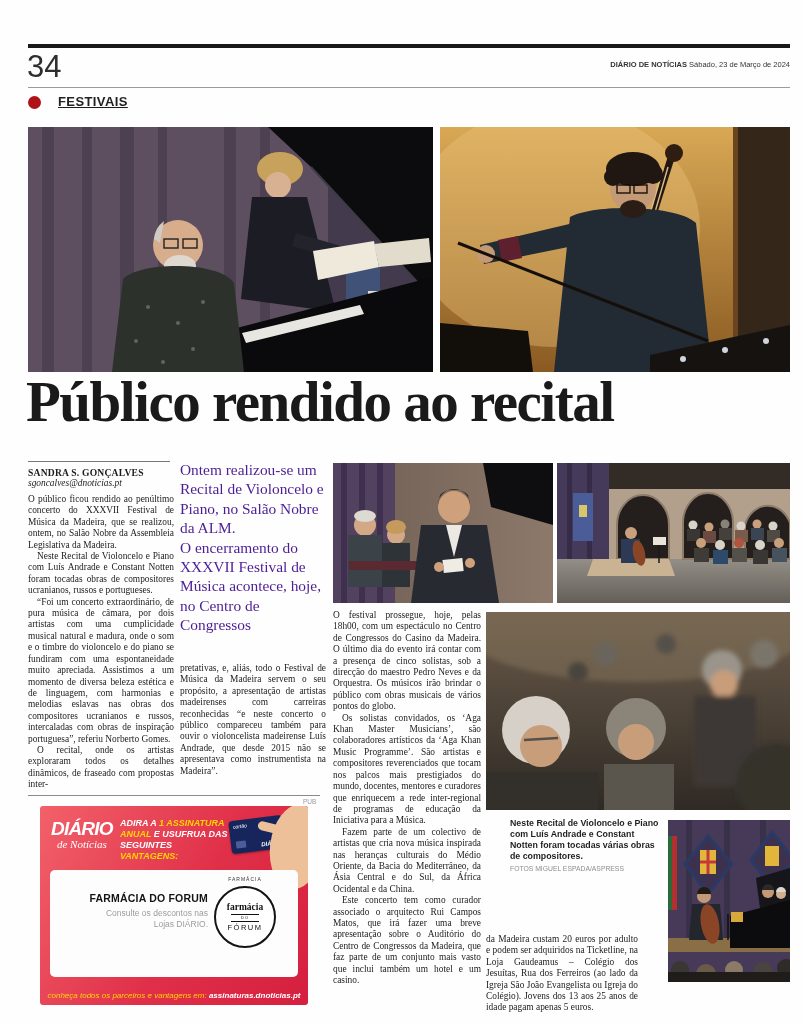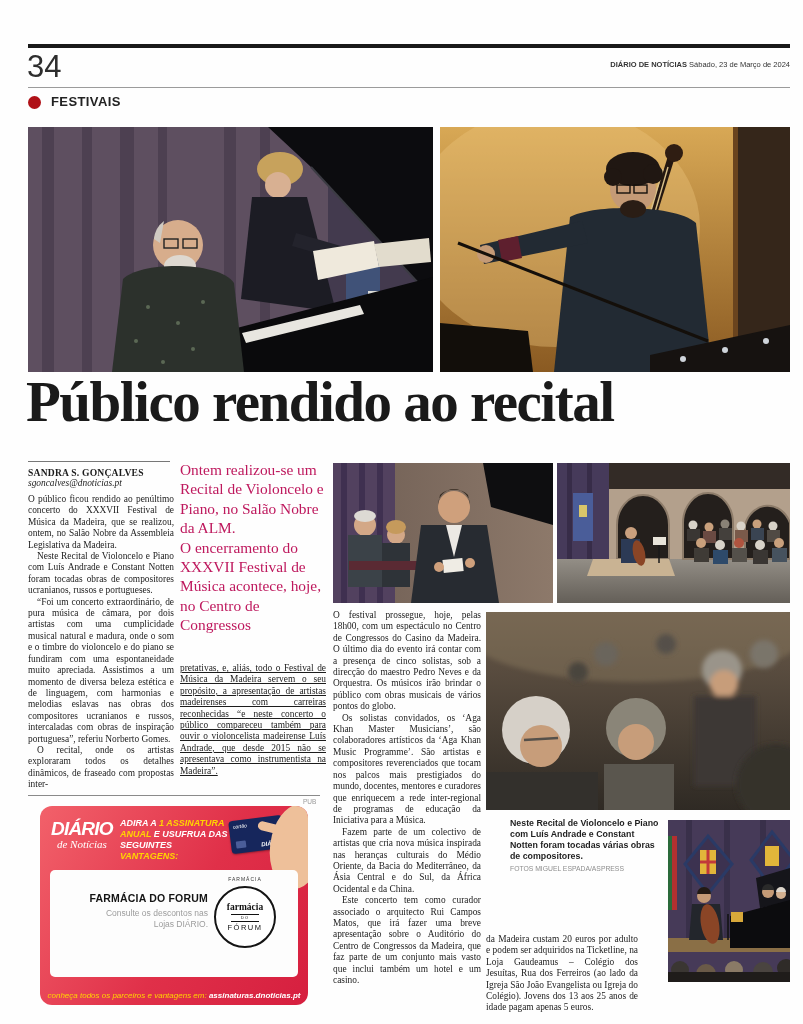--- a/index.html
+++ b/index.html
@@ -7,60 +7,60 @@
         font-family:"Liberation Serif",serif;color:#1c1c1c;overflow:hidden;}
   .abs{position:absolute;}
   .sans{font-family:"Liberation Sans",sans-serif;}
 
   
   .topbar{left:28px;top:44px;width:762px;height:4px;background:#191919;}
   .pagenum{left:27px;top:49px;font-size:31px;font-weight:400;color:#2e2e2e;letter-spacing:0;}
   .dateline{right:13px;top:60px;font-size:7.5px;color:#333;}
   .dateline b{font-weight:bold;}
   .rule1{left:28px;top:87px;width:762px;height:1px;background:#9b9b9b;}
-  .section{left:28px;top:94px;display:flex;align-items:flex-end;gap:10px;}
+  .section{left:28px;top:94px;display:flex;align-items:flex-end;gap:17px;text-decoration:underline;}
   .dot{width:13px;height:13px;border-radius:50%;background:#b01117;display:inline-block;}
   .sectionlabel{font-size:13px;font-weight:600;color:#222;letter-spacing:.4px;}
 
   
   .ph{overflow:hidden;background:#777;}
   .ph svg{display:block;}
 
   
   .headline{left:26px;top:372px;width:768px;font-size:57px;font-weight:bold;
             letter-spacing:-1.5px;color:#1a1a1a;line-height:1.04;}
 
   
   .bylinerule{left:28px;top:461px;width:142px;height:1px;background:#777;}
   .byline{left:28px;top:467px;width:146px;}
   .byname{font-size:9.6px;font-weight:bold;letter-spacing:.2px;}
   .byemail{font-size:9.4px;font-style:italic;color:#222;}
   .col{font-size:9.4px;line-height:11.4px;text-align:justify;}
   .col p{margin:0;}
   .col p + p{text-indent:9px;}
   .col1{left:28px;top:494px;width:146px;}
-  .col2{left:180px;top:663px;width:146px;text-decoration:underline;}
+  .col2{left:180px;top:663px;width:146px;}
   .col3{left:333px;top:610px;width:148px;}
   .col4{left:486px;top:893px;width:152px;margin-top:41px;}
-  .quote{left:180px;top:460px;width:152px;font-size:15.4px;line-height:19.4px;color:#be185d;}
+  .quote{left:180px;top:460px;width:152px;font-size:15.4px;line-height:19.4px;color:#4c1d95;}
   .quote div{margin:0;}
 
   
   .caption{left:510px;top:818px;width:150px;}
   .captext{font-family:"Liberation Sans",sans-serif;font-size:8.8px;line-height:11px;
            font-weight:bold;color:#1f1f1f;}
   .capcredit{font-family:"Liberation Sans",sans-serif;font-size:6.8px;color:#8d8d8d;margin-top:3px;}
 
   
   .rule2{left:28px;top:795px;width:292px;height:1px;background:#8a8a8a;}
   .publabel{left:303px;top:798px;font-size:6.5px;color:#999;}
 
   
   .ad{left:40px;top:806px;width:268px;height:199px;background:linear-gradient(120deg,#f2616a 0%,#e03049 55%,#d61f3f 100%);
-      border-radius:12px;overflow:hidden;}
+      border-radius:3px;overflow:hidden;}
   .ad-logo{position:absolute;left:11px;top:13px;color:#fff;line-height:1;}
   .ad-logo .l1{font-family:"Liberation Sans",sans-serif;font-weight:bold;font-style:italic;
                font-size:19px;letter-spacing:-.8px;}
   .ad-logo .l2{font-family:"Liberation Serif",serif;font-style:italic;font-size:11px;margin-top:1px;text-align:center;}
   .ad-slogan{position:absolute;left:80px;top:12px;width:110px;
              font-family:"Liberation Sans",sans-serif;font-weight:bold;font-style:italic;
              font-size:9px;line-height:11px;color:#fff;}
   .ad-slogan .y{color:#ffd400;}
   .ad-card{position:absolute;left:190px;top:12px;width:54px;height:33px;background:#16265c;
            border-radius:4px;transform:rotate(-7deg);box-shadow:0 1px 2px rgba(0,0,0,.35);

